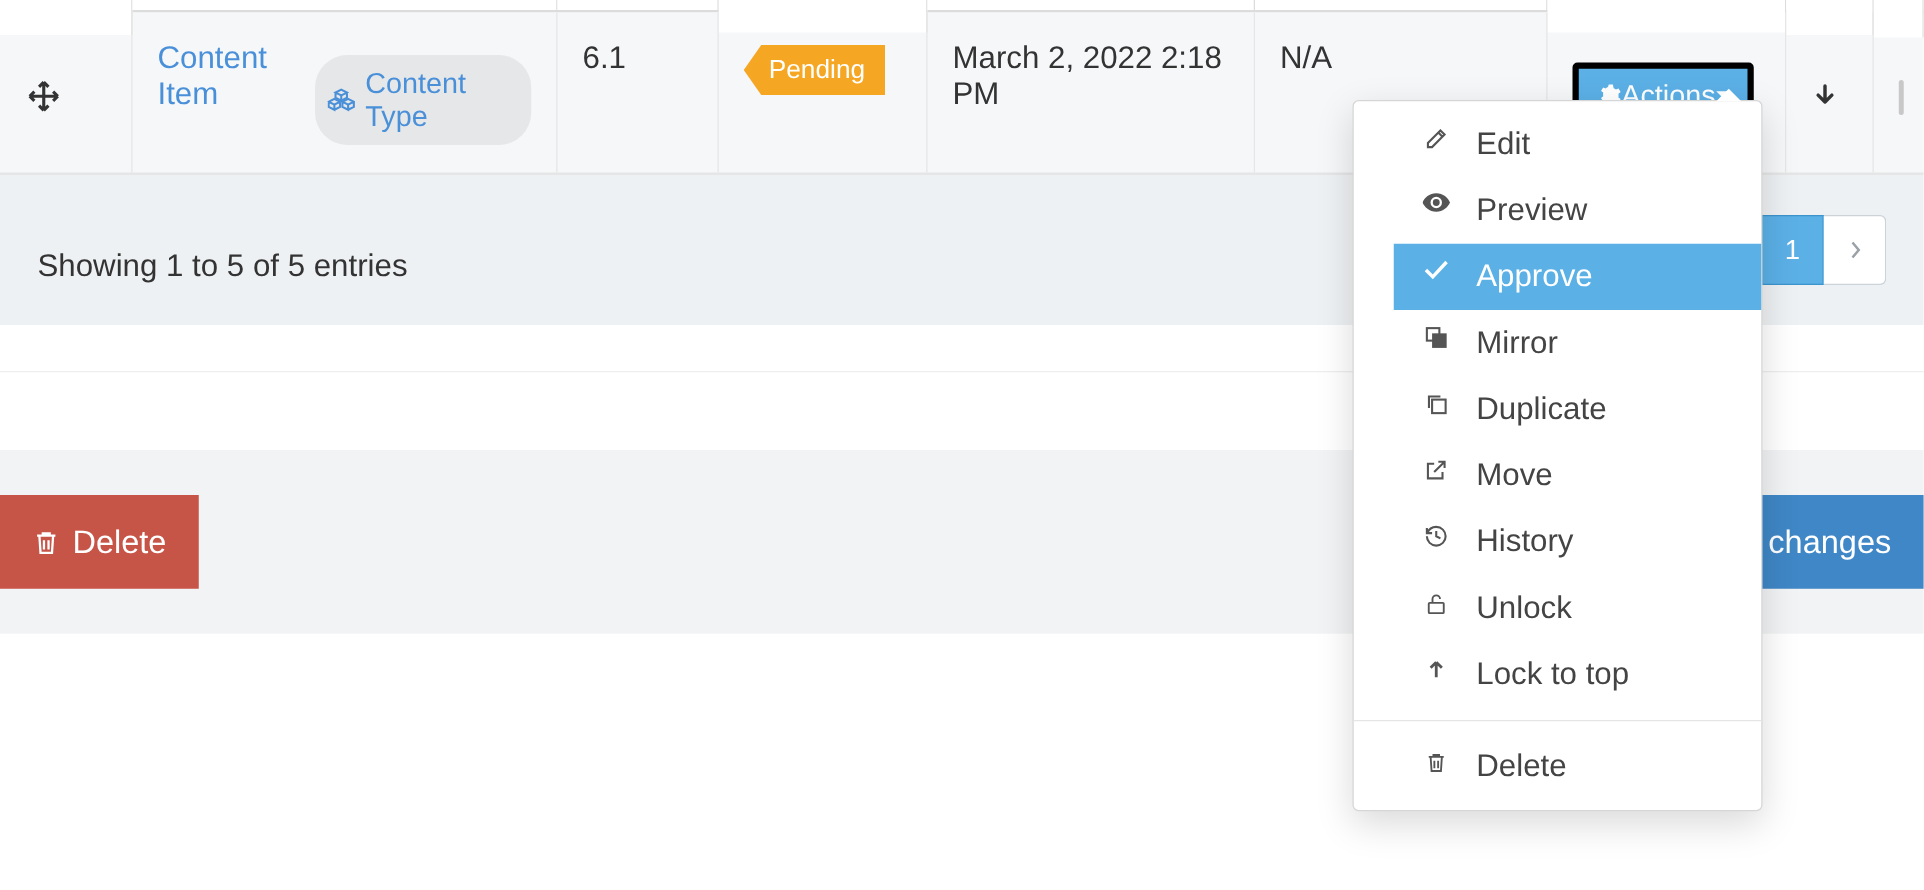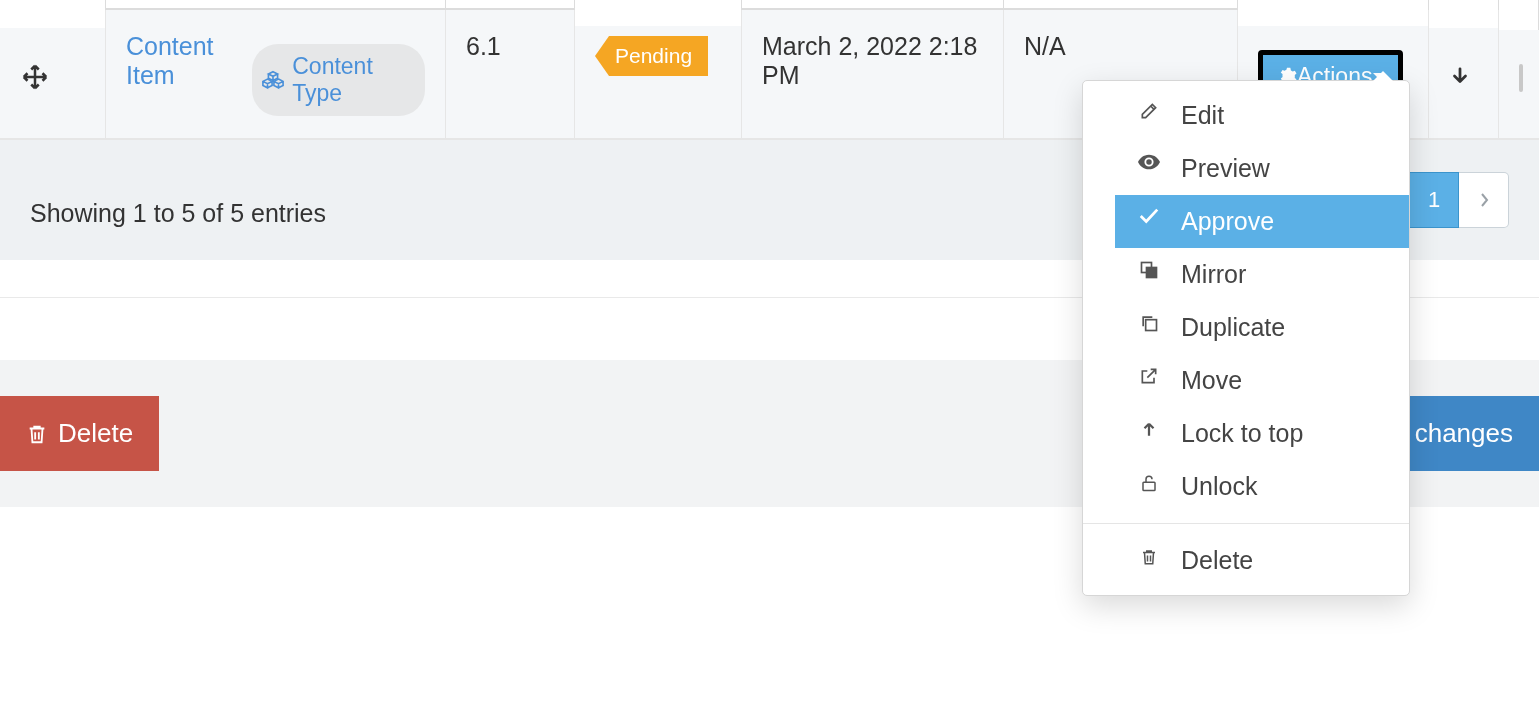--- a/index.html
+++ b/index.html
@@ -334,35 +334,43 @@
   <div class="dd-item">
     <span class="icon-slot">
       <svg width="20" height="20" viewBox="0 0 24 24" fill="none" stroke="currentColor" stroke-width="2">
           <path d="M14 4h6v6M20 4L10 14M18 14v6H4V6h6"></path>
         </svg>
     </span>
     <span>Move</span>
   </div>
   <div class="dd-item">
     <span class="icon-slot">
-      <svg width="18" height="20" viewBox="0 0 24 24" fill="none" stroke="currentColor" stroke-width="3">
-          <path d="M12 21V5M12 5l-6 6M12 5l6 6"></path>
-        </svg>
-    </span>
-    <span>Lock to top</span>
+      <svg width="20" height="20" viewBox="0 0 24 24" fill="none" stroke="currentColor" stroke-width="2">
+          <path d="M3 12a9 9 0 109-9 9 9 0 00-8.5 6M3 4v5h5M12 7v5l4 2"></path>
+        </svg>
+    </span>
+    <span>History</span>
   </div>
   <div class="dd-item">
     <span class="icon-slot">
       <svg width="18" height="22" viewBox="0 0 24 24" fill="none" stroke="currentColor" stroke-width="2">
           <rect x="4" y="11" width="16" height="11" rx="1"></rect>
           <path d="M8 11V7a4 4 0 018 0"></path>
         </svg>
     </span>
     <span>Unlock</span>
   </div>
+  <div class="dd-item">
+    <span class="icon-slot">
+      <svg width="18" height="20" viewBox="0 0 24 24" fill="none" stroke="currentColor" stroke-width="3">
+          <path d="M12 21V5M12 5l-6 6M12 5l6 6"></path>
+        </svg>
+    </span>
+    <span>Lock to top</span>
+  </div>
   <div class="dd-sep"></div>
   <div class="dd-item">
     <span class="icon-slot">
       <svg width="18" height="22" viewBox="0 0 24 24" fill="none" stroke="currentColor" stroke-width="2">
           <path d="M4 6h16M9 6V4h6v2M6 6l1 15h10l1-15M10 10v8M14 10v8"></path>
         </svg>
     </span>
     <span>Delete</span>
   </div>
 </div>

